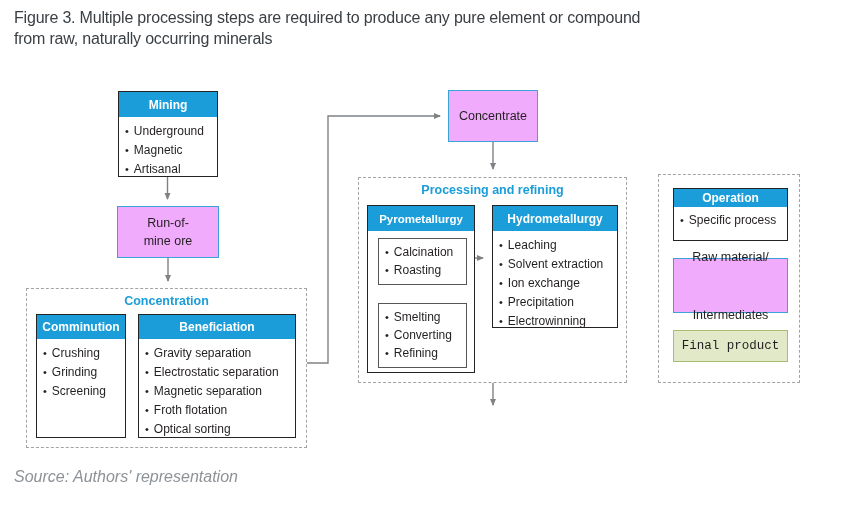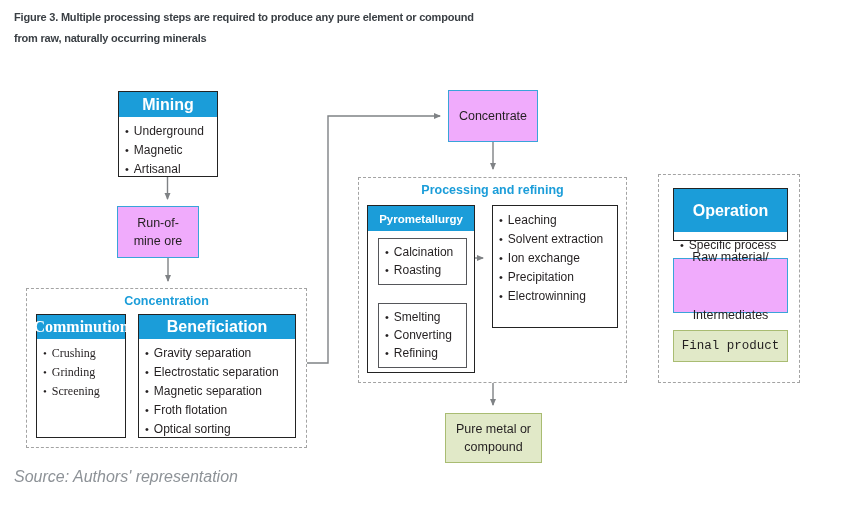--- a/index.html
+++ b/index.html
@@ -3,33 +3,33 @@
 <meta charset="utf-8">
 <style>
   * { margin:0; padding:0; box-sizing:border-box; }
   html,body { background:#ffffff; }
   body { font-family:"Liberation Sans", sans-serif; }
   #canvas {
     position:relative; width:842px; height:505px; background:#ffffff; overflow:hidden;
   }
   .figure-title {
     position:absolute; left:14px; top:7px; width:800px;
-    font-size:11px; line-height:21px; color:#3a3f44; font-weight:700;
+    font-size:16px; line-height:21px; color:#3a3f44; font-weight:400;
     letter-spacing:-0.2px;
   }
   .source {
     position:absolute; left:14px; top:468px;
     font-size:16px; font-style:italic; color:#8d9297;
   }
   
   .opbox {
     position:absolute; background:#ffffff; border:1.5px solid #232323;
   }
   .opbox .hdr {
-    background:#1b9dd9; color:#ffffff; font-weight:bold; font-size:16px;
+    background:#1b9dd9; color:#ffffff; font-weight:bold; font-size:12px;
     text-align:center; display:flex; align-items:center; justify-content:center;
   }
   ul.bullets { list-style:none; padding:5px 2px 0 6px; }
   ul.bullets li {
     font-size:12px; line-height:19px; color:#231f20; white-space:nowrap;
     display:flex; align-items:baseline;
   }
   ul.bullets li .dot {
     font-size:11px; margin-right:5px; color:#231f20; flex:0 0 auto;
   }
@@ -96,30 +96,30 @@
           <span class="dot">•</span>
           <span>Magnetic</span>
         </li>
       <li>
           <span class="dot">•</span>
           <span>Artisanal</span>
         </li>
     </ul>
   </div>
 
-  <div class="matbox" style="left:117px; top:206px; width:82px; height:52px;">
+  <div class="matbox" style="left:117px; top:206px; width:102px; height:52px;">
     <div>Run-of-</div>
     <div>mine ore</div>
   </div>
 
   <div class="group" style="left:26px; top:288px; width:281px; height:160px;">
     <div class="group-title">Concentration</div>
   </div>
 
-  <div class="opbox" style="left:36px; top:314px; width:90px; height:124px;font-family:Liberation Serif, serif;">
+  <div class="opbox" style="left:36px; top:314px; width:90px; height:124px;">
     <div class="hdr" style="height:24px;">Comminution</div>
     <ul class="bullets">
       <li>
           <span class="dot">•</span>
           <span>Crushing</span>
         </li>
       <li>
           <span class="dot">•</span>
           <span>Grinding</span>
         </li>
@@ -190,20 +190,21 @@
           <span>Converting</span>
         </li>
       <li>
           <span class="dot">•</span>
           <span>Refining</span>
         </li>
     </ul>
   </div>
 
   <div class="opbox" style="left:492px; top:205px; width:126px; height:123px;">
+    <div class="hdr" style="height:25px;">Hydrometallurgy</div>
     <ul class="bullets">
       <li>
           <span class="dot">•</span>
           <span>Leaching</span>
         </li>
       <li>
           <span class="dot">•</span>
           <span>Solvent extraction</span>
         </li>
       <li>
@@ -214,29 +215,25 @@
           <span class="dot">•</span>
           <span>Precipitation</span>
         </li>
       <li>
           <span class="dot">•</span>
           <span>Electrowinning</span>
         </li>
     </ul>
   </div>
 
-  <div class="finbox" style="left:445px; top:413px; width:97px; height:50px;">
-    <div>Pure metal or</div>
-    <div>compound</div>
-  </div>
 
   <div class="group" style="left:658px; top:174px; width:142px; height:209px;"></div>
 
   <div class="opbox" style="left:673px; top:188px; width:115px; height:53px;">
-    <div class="hdr" style="height:43px;">Operation</div>
+    <div class="hdr" style="height:18px;">Operation</div>
     <ul class="bullets" style="padding-top:4px;">
       <li>
           <span class="dot">•</span>
           <span>Specific process</span>
         </li>
     </ul>
   </div>
 
   <div class="matbox" style="left:673px; top:258px; width:115px; height:55px;gap:40px;">
     <div>Raw material/</div>

